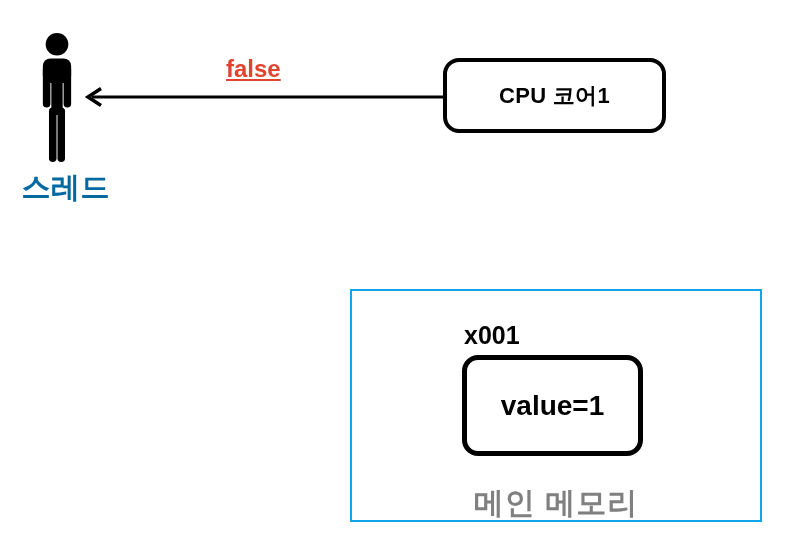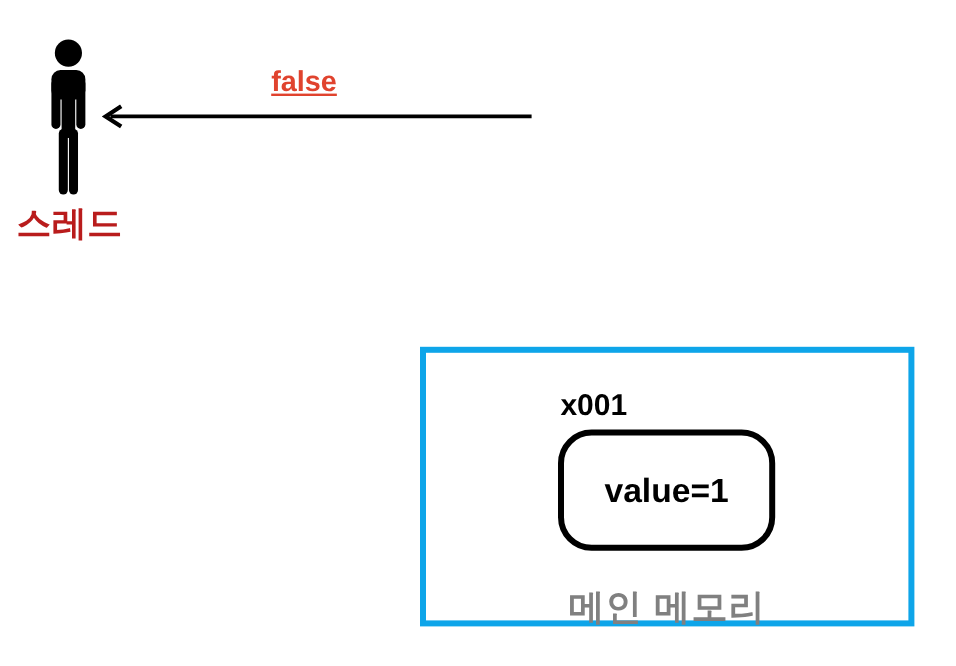--- a/index.html
+++ b/index.html
@@ -19,22 +19,22 @@
   .person {
     position: absolute;
     left: 28px; top: 32px;
     width: 58px; height: 132px;
   }
   .person svg { width: 100%; height: 100%; display: block; }
 
   .thread-label {
     position: absolute;
     left: 6px; top: 172px; width: 104px;
-    text-align: center;
-    font-size: 29px; font-weight: bold; color: #b91c1c;
+    text-align: right;
+    font-size: 29px; font-weight: bold; color: #0369a1;
     letter-spacing: 0.5px;
     line-height: 1.1;
   }
 
   
   .arrow-svg {
     position: absolute;
     left: 84px; top: 82px;
     width: 362px; height: 30px;
   }
@@ -60,34 +60,34 @@
   .cpu-box span {
     font-size: 22px; font-weight: bold; color: #000000;
     letter-spacing: 0.3px;
   }
 
   
   .memory-box {
     position: absolute;
     left: 350px; top: 289px;
     width: 412px; height: 233px;
-    border: 5px solid #0ea5e9;
+    border: 2px solid #0ea5e9;
     background: #ffffff;
   }
   .mem-addr {
     position: absolute;
     left: 112px; top: 30px;
     font-size: 25px; font-weight: bold; color: #000000;
   }
   .value-box {
     position: absolute;
     left: 110px; top: 64px;
     width: 181px; height: 101px;
     border: 5px solid #000000;
-    border-radius: 28px;
+    border-radius: 16px;
     background: #ffffff;
     display: flex; align-items: center; justify-content: center;
   }
   .value-box span {
     font-size: 28px; font-weight: bold; color: #000000;
   }
   .mem-title {
     position: absolute;
     left: 0; top: 172px; width: 100%;
     text-align: center;
@@ -116,20 +116,23 @@
 
   <div class="thread-label">스레드</div>
 
   <div class="false-label">false</div>
 
   <svg class="arrow-svg" viewBox="0 0 362 30" xmlns="http://www.w3.org/2000/svg">
     <line x1="359" y1="15" x2="8" y2="15" stroke="#000000" stroke-width="3"></line>
     <polyline points="17,6.5 4,15 17,23.5" fill="none" stroke="#000000" stroke-width="3.5"></polyline>
   </svg>
 
+  <div class="cpu-box">
+    <span>CPU 코어1</span>
+  </div>
 
   <div class="memory-box">
     <div class="mem-addr">x001</div>
     <div class="value-box">
       <span>value=1</span>
     </div>
     <div class="mem-title">메인 메모리</div>
   </div>
 
 </div>

